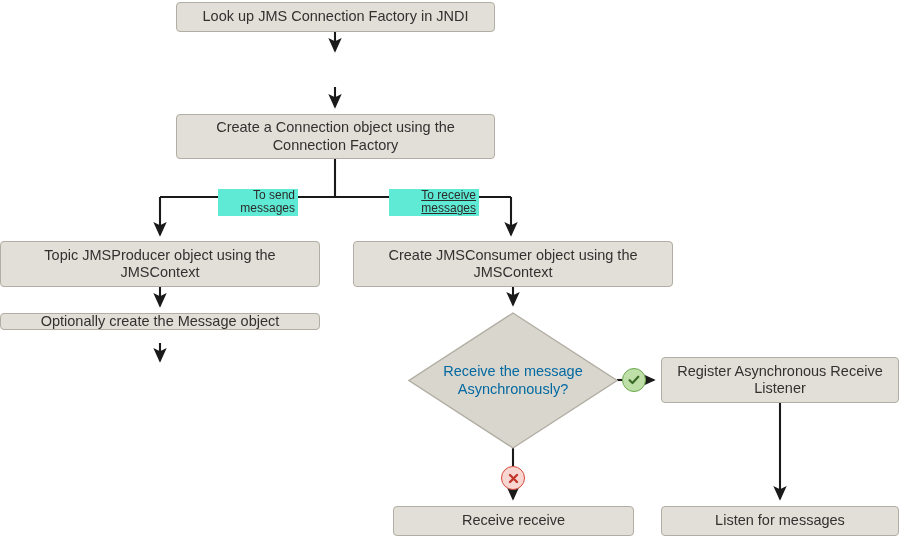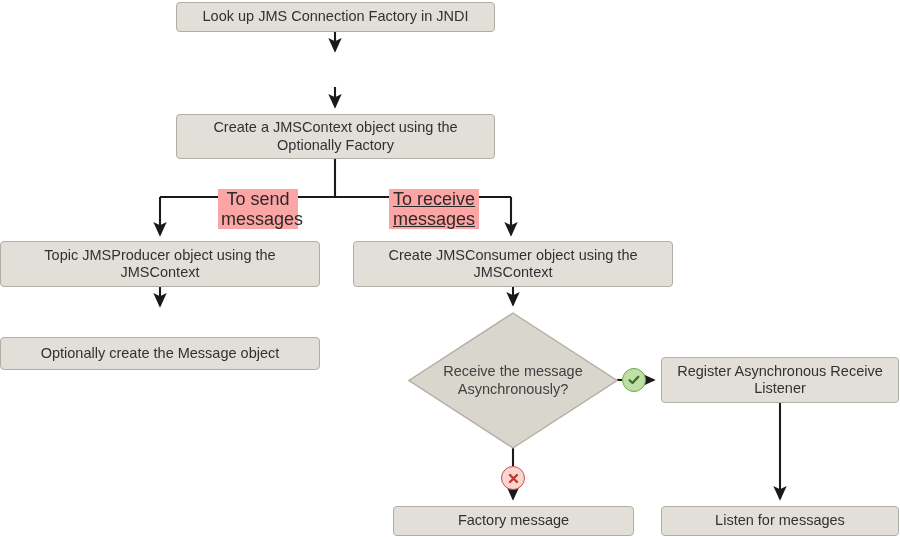--- a/index.html
+++ b/index.html
@@ -59,31 +59,31 @@
     top: 0;
     width: 100%;
     height: 100%;
   }
   .diamond-label {
     position: relative;
     z-index: 2;
     text-align: center;
     font-size: 14.5px;
     line-height: 1.2;
-    color: #404040;
+    color: #0369a1;
     width: 150px;
   }
   .edge-label {
     position: absolute;
     z-index: 4;
-    font-size: 18px;
+    font-size: 12px;
     line-height: 1.12;
     color: #2c2a29;
-    text-align: center;
-    background: #fca5a5;
+    text-align: right;
+    background: #5eead4;
     padding: 0 3px;
     white-space: pre-line;
   }
   .badge {
     position: absolute;
     z-index: 5;
     width: 24px;
     height: 24px;
     border-radius: 50%;
     box-sizing: border-box;
@@ -139,34 +139,34 @@
       <line x1="780" y1="403" x2="780" y2="499" marker-end="url(#arrow)"></line>
     </g>
   </svg>
 
   <div class="node" style="left:176px; top:2px; width:319px; height:30px;">
     <span>Look up JMS Connection Factory in JNDI</span>
   </div>
 
 
   <div class="node" style="left:176px; top:114px; width:319px; height:45px;">
-    <span>Create a JMSContext object using the Optionally Factory</span>
+    <span>Create a Connection object using the Connection Factory</span>
   </div>
 
   <div class="edge-label" style="left:218px; top:189px; width:74px;">To send
 messages</div>
 
   <div class="edge-label" style="left:389px; top:189px; width:84px;text-decoration:underline;">To receive
 messages</div>
 
   <div class="node" style="left:0px; top:241px; width:320px; height:46px;">
     <span>Topic JMSProducer object using the JMSContext</span>
   </div>
 
-  <div class="node" style="left:0px; top:313px; width:320px; height:33px;margin-top:24px;">
+  <div class="node" style="left:0px; top:313px; width:320px; height:17px;">
     <span>Optionally create the Message object</span>
   </div>
 
 
   <div class="node" style="left:353px; top:241px; width:320px; height:46px;">
     <span>Create JMSConsumer object using the JMSContext</span>
   </div>
 
   <div class="diamond-wrap" style="left:408px; top:312px; width:210px; height:137px;">
     <svg class="diamond-shape" viewBox="0 0 210 137" preserveAspectRatio="none" xmlns="http://www.w3.org/2000/svg">
@@ -185,20 +185,20 @@
     <svg width="13" height="13" viewBox="0 0 13 13" xmlns="http://www.w3.org/2000/svg">
       <path d="M3,3 L10,10 M10,3 L3,10" fill="none" stroke="#c0392b" stroke-width="2.4" stroke-linecap="round"></path>
     </svg>
   </div>
 
   <div class="node" style="left:661px; top:357px; width:238px; height:46px;">
     <span>Register Asynchronous Receive Listener</span>
   </div>
 
   <div class="node" style="left:393px; top:506px; width:241px; height:30px;">
-    <span>Factory message</span>
+    <span>Receive receive</span>
   </div>
 
   <div class="node" style="left:661px; top:506px; width:238px; height:30px;">
     <span>Listen for messages</span>
   </div>
 
 </div>
 
 </body></html>

